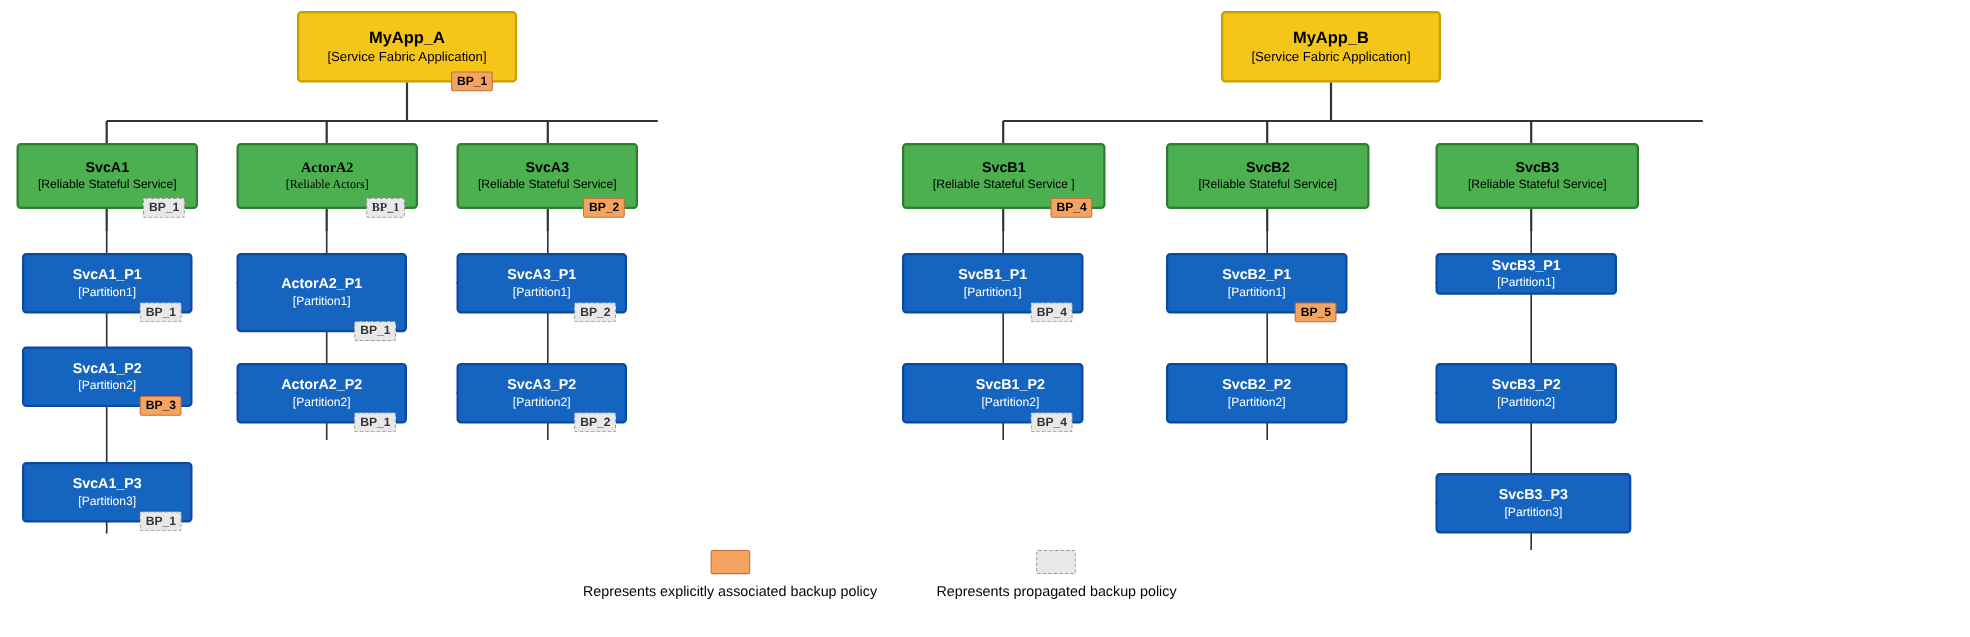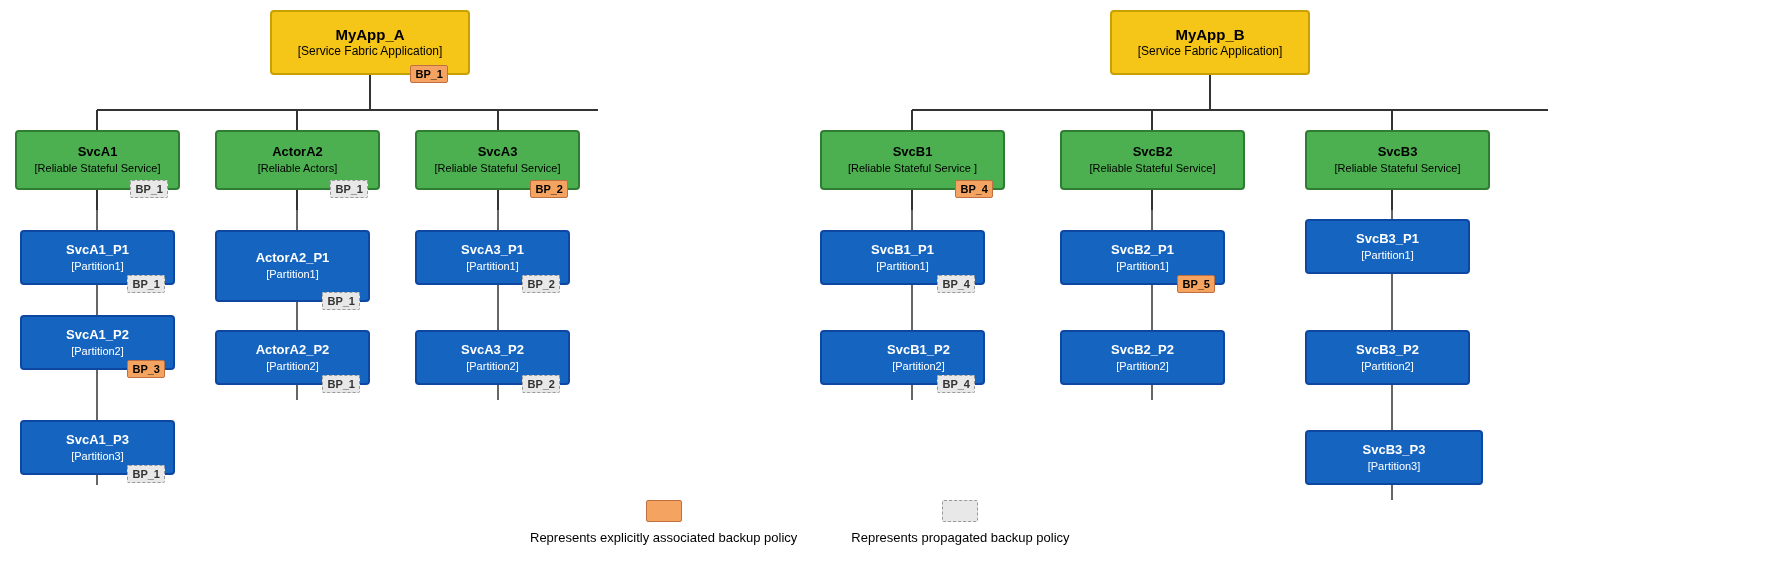--- a/index.html
+++ b/index.html
@@ -170,21 +170,21 @@
     <span>MyApp_B</span>
     <span style="font-size:12px; font-weight:normal;">[Service Fabric Application]</span>
   </div>
 
   <div class="node node-service" style="left:15px; top:130px; width:165px; height:60px;">
     <span>SvcA1</span>
     <span style="font-size:11px; font-weight:normal;">[Reliable Stateful Service]</span>
     <div class="badge badge-propagated" style="bottom:-10px; right:10px;">BP_1</div>
   </div>
 
-  <div class="node node-service" style="left:215px; top:130px; width:165px; height:60px;">
+  <div class="node node-service" style="left:215px; top:130px; width:165px; height:60px;font-family:Liberation Serif, serif;">
     <span>ActorA2</span>
     <span style="font-size:11px; font-weight:normal;">[Reliable Actors]</span>
     <div class="badge badge-propagated" style="bottom:-10px; right:10px;">BP_1</div>
   </div>
 
   <div class="node node-service" style="left:415px; top:130px; width:165px; height:60px;">
     <span>SvcA3</span>
     <span style="font-size:11px; font-weight:normal;">[Reliable Stateful Service]</span>
     <div class="badge badge-explicit" style="bottom:-10px; right:10px;">BP_2</div>
   </div>
@@ -263,21 +263,21 @@
     <span>SvcB2_P1</span>
     <span style="font-size:11px; font-weight:normal;">[Partition1]</span>
     <div class="badge badge-explicit" style="bottom:-10px; right:8px;">BP_5</div>
   </div>
 
   <div class="node node-partition" style="left:1060px; top:330px; width:165px; height:55px;">
     <span>SvcB2_P2</span>
     <span style="font-size:11px; font-weight:normal;">[Partition2]</span>
   </div>
 
-  <div class="node node-partition" style="left:1305px; top:219px; width:165px; height:55px;">
+  <div class="node node-partition" style="left:1305px; top:230px; width:165px; height:38px;">
     <span>SvcB3_P1</span>
     <span style="font-size:11px; font-weight:normal;">[Partition1]</span>
   </div>
 
   <div class="node node-partition" style="left:1305px; top:330px; width:165px; height:55px;">
     <span>SvcB3_P2</span>
     <span style="font-size:11px; font-weight:normal;">[Partition2]</span>
   </div>
 
   <div class="node node-partition" style="left:1305px; top:430px; width:178px; height:55px;">

